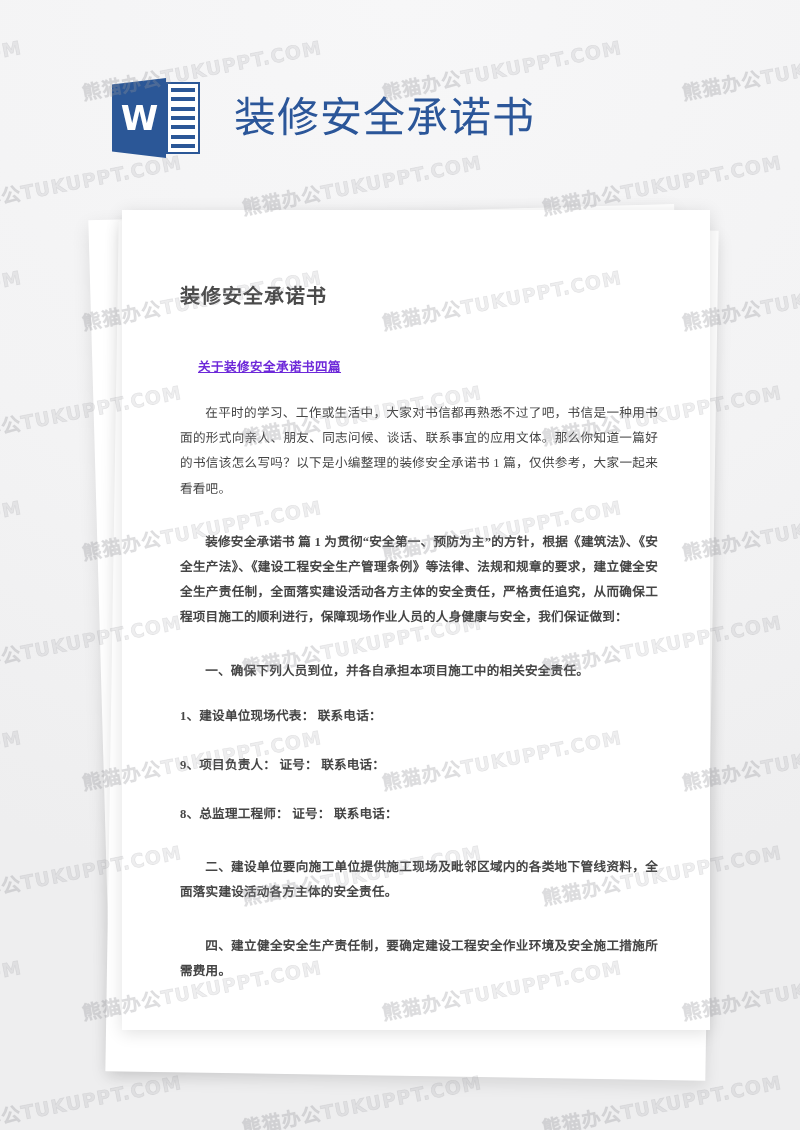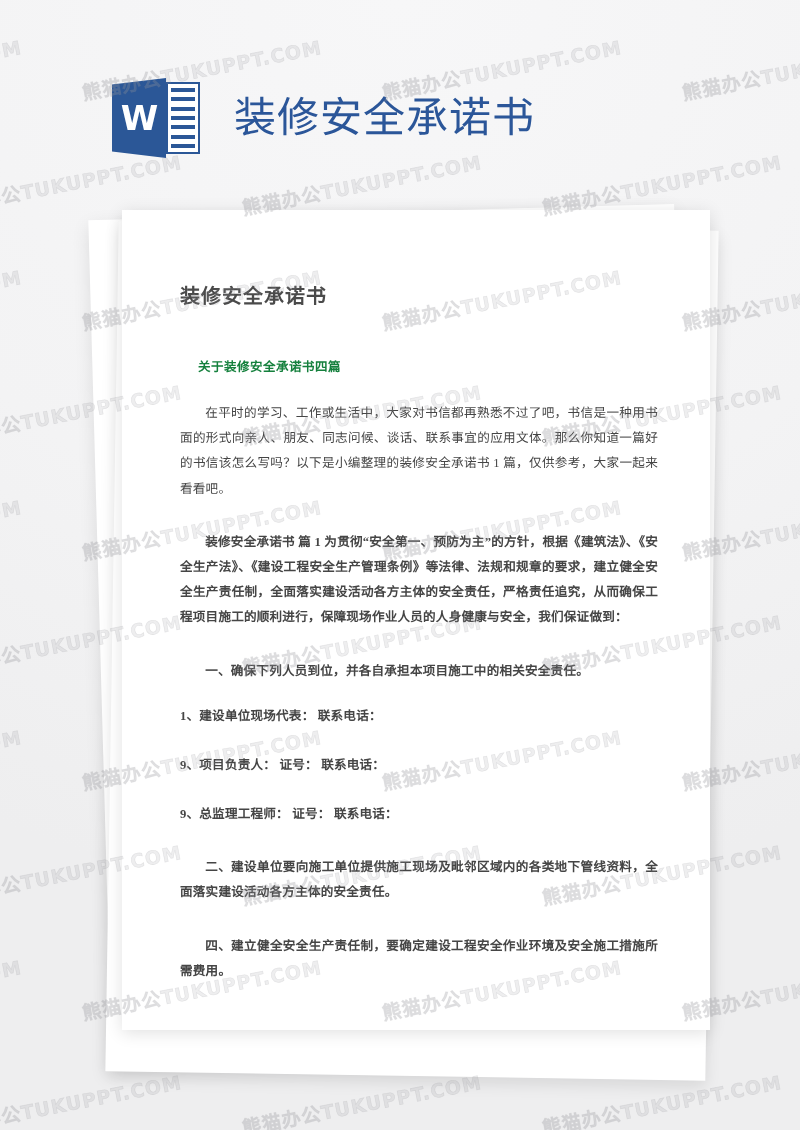--- a/index.html
+++ b/index.html
@@ -171,23 +171,24 @@
     font-size: 20px;
     color: #4a4a4a;
     line-height: 1.4;
     margin: 0 0 46px 0;
     letter-spacing: 1px;
   }
   .doc-sub {
     font-family: "Liberation Serif", "DejaVu Serif", serif;
     font-size: 12.5px;
     font-weight: 700;
-    color: #15803d;
+    color: #6d28d9;
     margin: 0 0 26px 18px;
     letter-spacing: 0.5px;
+    text-decoration: underline;
   }
   .doc-p {
     font-family: "Liberation Serif", "DejaVu Serif", serif;
     font-size: 12.6px;
     line-height: 2.0;
     color: #454545;
     margin: 0 0 20px 0;
     text-indent: 2em;
     text-align: justify;
     letter-spacing: 0.2px;
@@ -242,21 +243,21 @@
     <div class="doc-content">
       <h1 class="doc-title">装修安全承诺书</h1>
       <p class="doc-sub">关于装修安全承诺书四篇</p>
 
       <p class="doc-p">在平时的学习、工作或生活中，大家对书信都再熟悉不过了吧，书信是一种用书面的形式向亲人、朋友、同志问候、谈话、联系事宜的应用文体。那么你知道一篇好的书信该怎么写吗？以下是小编整理的装修安全承诺书 1 篇，仅供参考，大家一起来看看吧。</p>
       <p class="doc-p strong">装修安全承诺书 篇 1 为贯彻“安全第一、预防为主”的方针，根据《建筑法》、《安全生产法》、《建设工程安全生产管理条例》等法律、法规和规章的要求，建立健全安全生产责任制，全面落实建设活动各方主体的安全责任，严格责任追究，从而确保工程项目施工的顺利进行，保障现场作业人员的人身健康与安全，我们保证做到：</p>
       <p class="doc-p strong">一、确保下列人员到位，并各自承担本项目施工中的相关安全责任。</p>
 
       <p class="doc-p item">1、建设单位现场代表：  联系电话：</p>
       <p class="doc-p item">9、项目负责人：  证号：  联系电话：</p>
-      <p class="doc-p item">9、总监理工程师：  证号：  联系电话：</p>
+      <p class="doc-p item">8、总监理工程师：  证号：  联系电话：</p>
 
       <p class="doc-p strong">二、建设单位要向施工单位提供施工现场及毗邻区域内的各类地下管线资料，全面落实建设活动各方主体的安全责任。</p>
       <p class="doc-p strong">四、建立健全安全生产责任制，要确定建设工程安全作业环境及安全施工措施所需费用。</p>
     </div>
   </div>
 </div>
 
 <div class="stack-shadow"></div>
 
 <div class="watermark-layer" id="wm-layer">

